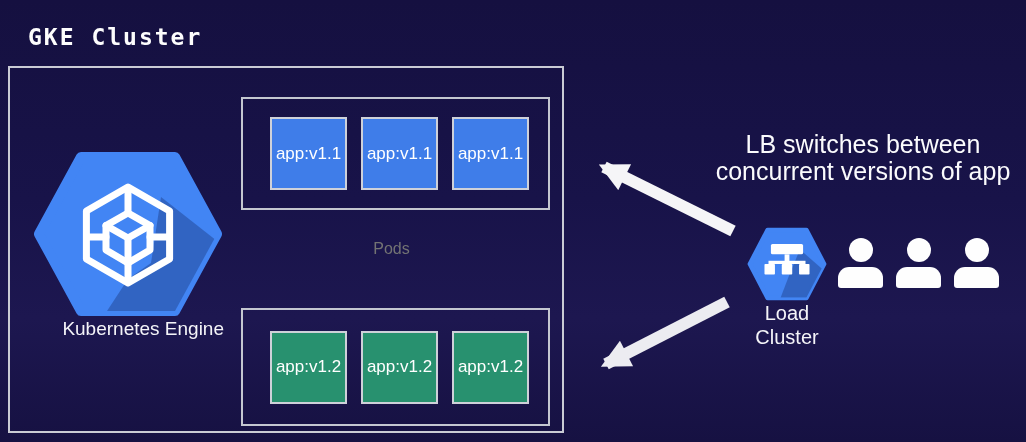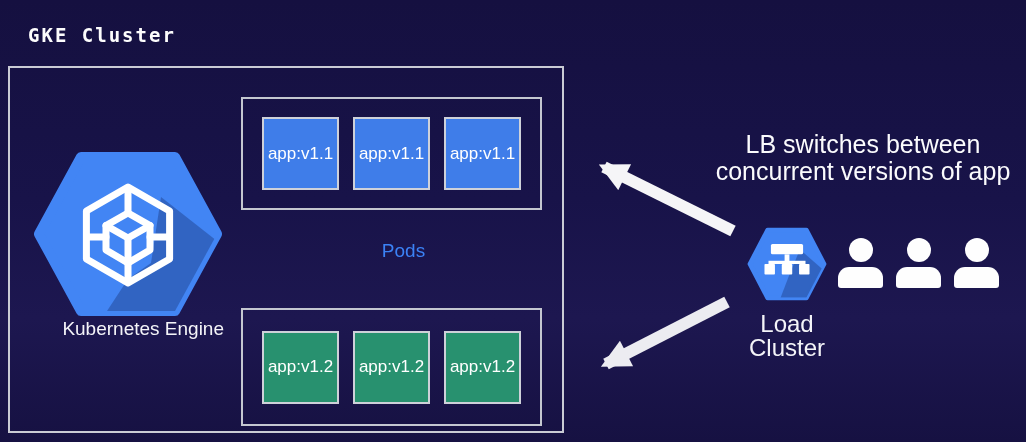--- a/index.html
+++ b/index.html
@@ -5,58 +5,58 @@
   html,body{margin:0;padding:0;}
   body{
     width:1026px;height:442px;position:relative;overflow:hidden;
     background:linear-gradient(180deg,#151040 0%,#181349 45%,#1d1750 72%,#161142 100%);
     font-family:"Liberation Sans",sans-serif;color:#fff;
   }
   .abs{position:absolute;}
   
   .page-title{
     left:28px;top:24px;font-family:"DejaVu Sans Mono",monospace;
-    font-weight:bold;font-size:19px;letter-spacing:2px;color:#fdfdfd;text-align:center;
+    font-weight:bold;font-size:23px;letter-spacing:2px;color:#fdfdfd;text-align:center;
   }
   
   .cluster-box{
     left:8px;top:66px;width:552px;height:363px;
     border:2px solid #c9cbd4;
   }
   
   .ke-block{left:22px;top:82px;width:192px;text-align:right;}
   .ke-block svg{display:block;margin:0 auto;}
   .ke-label{margin-top:0px;font-size:19px;color:#f4f4f8;}
   
   .pods-col{left:231px;top:0;width:301px;height:363px;}
   .pod-group{
     position:absolute;left:0;width:297px;
     border:2px solid #c4c7d0;
-    display:flex;align-items:center;justify-content:center;gap:14px;
+    display:flex;align-items:center;justify-content:center;gap:14px;padding-left:8px;
   }
   .pod-group.g1{top:29px;height:109px;}
   .pod-group.g2{top:224px;height:114px;margin-top:16px;}
   .pod-square{
     width:73px;height:69px;border:2px solid #ced1d9;
     display:flex;align-items:center;justify-content:center;
     font-size:17px;color:#fff;white-space:nowrap;
   }
   .pods-label{
-    position:absolute;left:12px;top:172px;width:301px;text-align:center;
-    font-size:19px;color:#3b82f6;
+    position:absolute;left:0;top:172px;width:301px;text-align:center;
+    font-size:16px;color:#737373;
   }
   
   .annotation{
     left:690px;top:131px;width:346px;text-align:center;
     font-size:25px;line-height:27px;color:#fbfbfd;
   }
   
   .lb-block{left:722px;top:227px;width:130px;text-align:center;}
   .lb-block svg{display:block;margin:0 auto;}
-  .lb-label{margin-top:11px;font-size:24px;line-height:24px;color:#f4f4f8;}
+  .lb-label{margin-top:0;font-size:20px;line-height:24px;color:#f4f4f8;}
   
   .users-row{left:838px;top:238px;display:flex;gap:13px;}
   .user{width:45px;height:50px;position:relative;}
   .user .head{width:24px;height:24px;border-radius:50%;background:#fefefe;margin:0 auto;}
   .user .torso{position:absolute;bottom:0;left:0;width:45px;height:21px;background:#fefefe;border-radius:11px 11px 3px 3px;}
   
   .arrows{left:0;top:0;width:1026px;height:442px;pointer-events:none;}
 </style>
 </head>
 <body>

